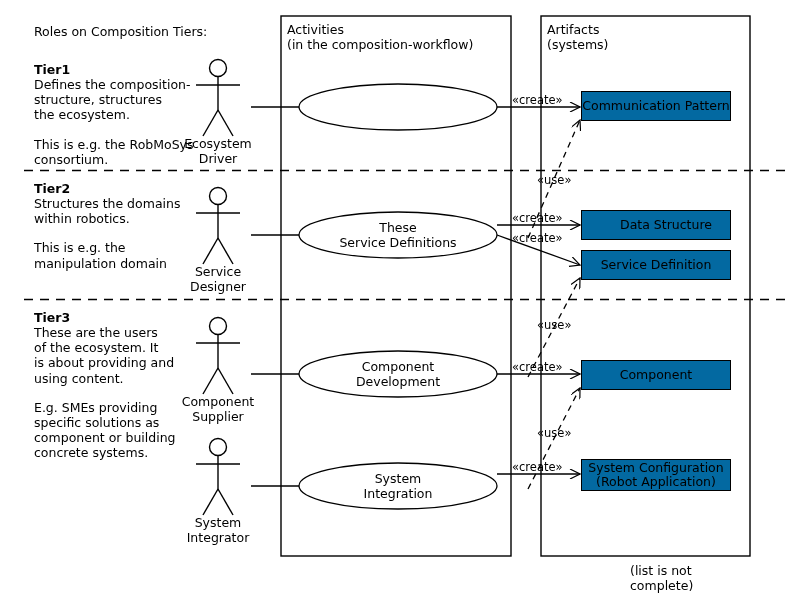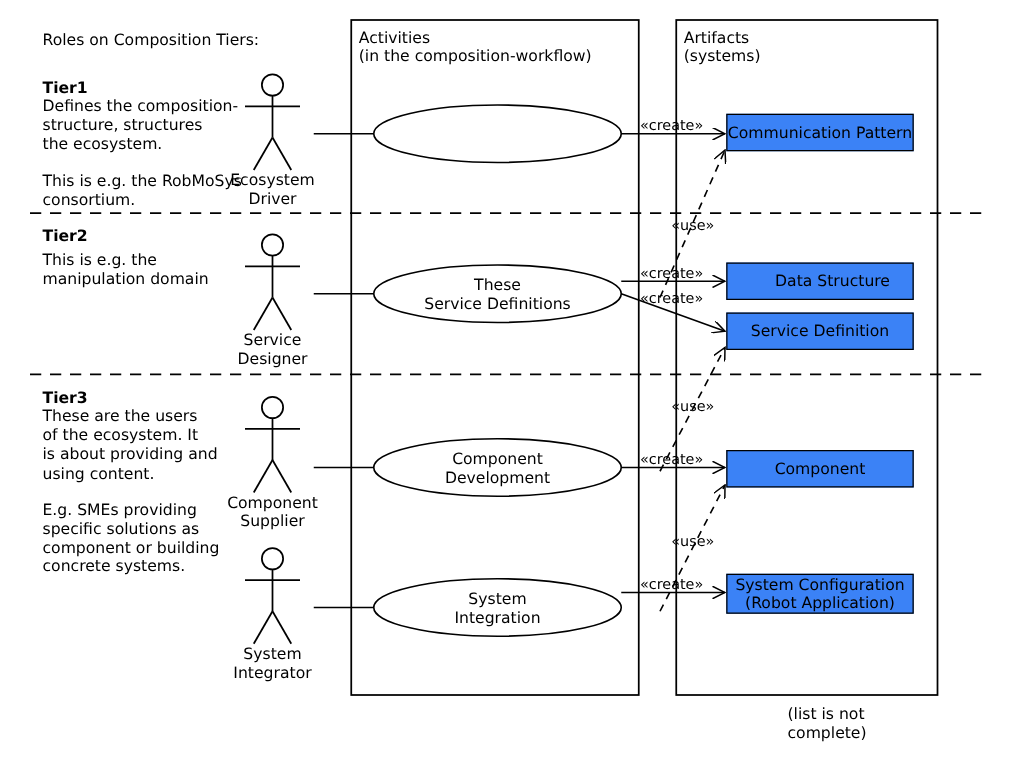--- a/index.html
+++ b/index.html
@@ -16,21 +16,21 @@
   .hdr-title{font-size:12.5px;line-height:15px;}
   .tier-name{font-size:12.5px;font-weight:bold;line-height:15px;}
   .tier-body{font-size:12.5px;line-height:15.2px;}
   .tier-body2{font-size:12.5px;line-height:15.2px;}
   .actor-label{font-size:12.5px;line-height:15px;text-align:center;width:120px;}
   .ellipse-label{font-size:12.5px;line-height:15px;text-align:center;width:200px;}
   .artifact-label{font-size:12.5px;line-height:14.5px;text-align:center;}
   .stereo{font-size:11.5px;line-height:13px;white-space:nowrap;}
   .footnote{font-size:12.5px;line-height:15px;}
   .col-hdr{font-size:12.5px;line-height:15px;}
-  .artifact-box{position:absolute;border:1.2px solid #000;background:#3b82f6;box-sizing:border-box;
+  .artifact-box{position:absolute;border:1.2px solid #000;background:#0369a1;box-sizing:border-box;
                 display:flex;align-items:center;justify-content:center;}
 </style>
 </head>
 <body>
 
 <div id="canvas">
 
   <svg class="svg-layer" viewBox="0 0 810 610" width="810" height="610" xmlns="http://www.w3.org/2000/svg">
     <defs>
       <marker id="oarrow" markerWidth="12" markerHeight="10" refX="11" refY="5" orient="auto" markerUnits="userSpaceOnUse">
@@ -114,21 +114,23 @@
     <div class="tier-name">Tier1</div>
     <div class="tier-body" style="white-space:pre-line;">Defines the composition-
 structure, structures
 the ecosystem.</div>
     <div class="tier-body2" style="white-space:pre-line;margin-top:14px;">This is e.g. the RobMoSys
 consortium.</div>
   </div>
 
   <div class="abs" style="left:34px;top:181px;width:160px;">
     <div class="tier-name">Tier2</div>
-    <div class="tier-body2" style="white-space:pre-line;margin-top:4px;">This is e.g. the
+    <div class="tier-body" style="white-space:pre-line;">Structures the domains
+within robotics.</div>
+    <div class="tier-body2" style="white-space:pre-line;margin-top:14px;">This is e.g. the
 manipulation domain</div>
   </div>
 
   <div class="abs" style="left:34px;top:310px;width:165px;">
     <div class="tier-name">Tier3</div>
     <div class="tier-body" style="white-space:pre-line;">These are the users
 of the ecosystem. It
 is about providing and
 using content.</div>
     <div class="tier-body2" style="white-space:pre-line;margin-top:14px;">E.g. SMEs providing

